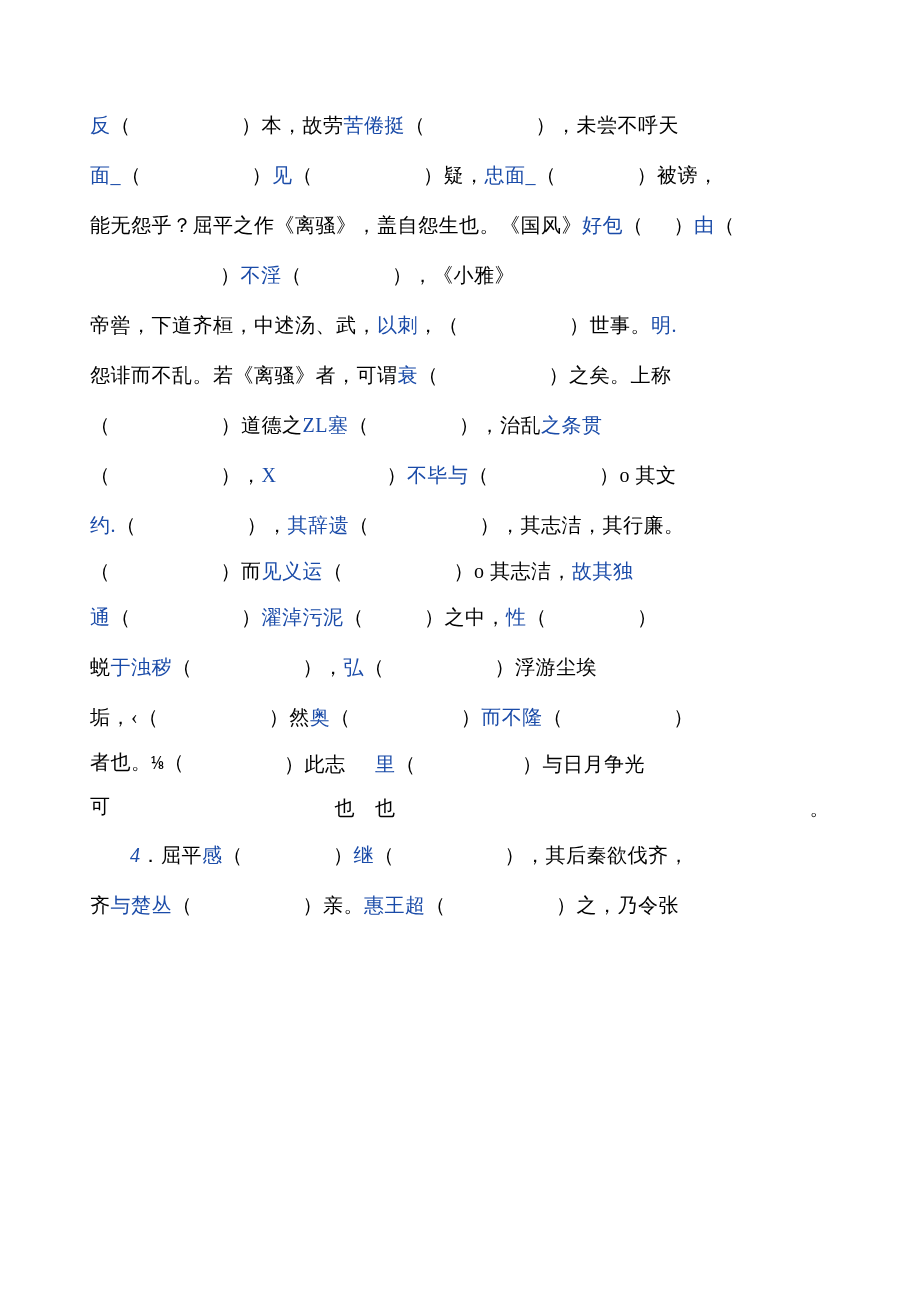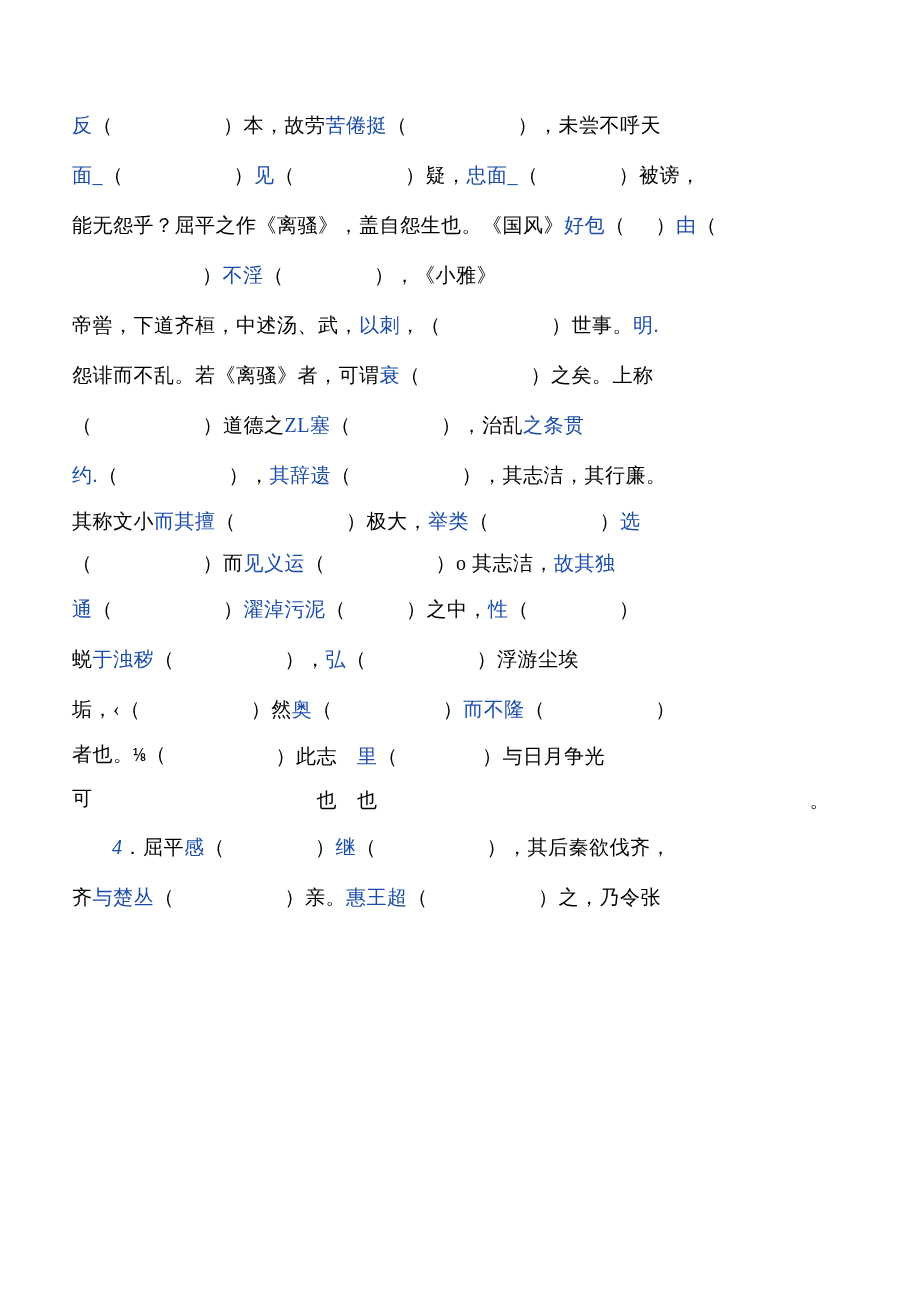--- a/index.html
+++ b/index.html
@@ -3,21 +3,21 @@
 <meta charset="utf-8">
 <style>
   body {
     margin: 0;
     padding: 0;
     background: #ffffff;
     font-family: "SimSun", "宋体", serif;
     width: 920px;
   }
   .page {
-    padding: 100px 90px 60px 72px;
+    padding: 100px 90px 60px 90px;
     font-size: 20px;
     line-height: 2.5;
     color: #000000;
     letter-spacing: 0.5px;
   }
   .blue {
     color: #1a4ba8;
   }
   .blank {
     display: inline-block;
@@ -25,23 +25,23 @@
   }
   .line {
     display: block;
   }
   .col-row {
     display: flex;
     align-items: flex-start;
     line-height: 2.2;
   }
   .col-a { flex: 0 0 auto; font-family: Liberation Mono, monospace; }
-  .col-b { flex: 0 0 auto; margin-left: 28px; text-align: right; }
+  .col-b { flex: 0 0 auto; margin-left: 28px; text-align: center; }
   .col-c { flex: 0 0 auto; margin-left: 20px; }
-  .col-d { flex: 0 0 auto; margin-left: 84px; }
+  .col-d { flex: 0 0 auto; margin-left: 106px; }
   .col-e { flex: 0 0 auto; margin-left: auto; }
   .stack { display:inline-block; vertical-align: top; }
 </style>
 </head>
 <body>
 
 <div class="page">
 
 <span class="line">
 <span class="blue">反</span><span>（</span><span class="blank"></span><span>）本，故劳</span><span class="blue">苦倦挺</span><span>（</span><span class="blank"></span><span>），未尝不呼天</span>
@@ -67,28 +67,28 @@
 </span>
 
 <span class="line">
 <span>怨诽而不乱。若《离骚》者，可谓</span><span class="blue">衰</span><span>（</span><span class="blank"></span><span>）之矣。上称</span>
 </span>
 
 <span class="line">
 <span>（</span><span class="blank"></span><span>）道德之</span><span class="blue">ZL</span><span class="blue">塞</span><span>（</span><span class="blank" style="min-width:90px"></span><span>），治乱</span><span class="blue">之条贯</span>
 </span>
 
+<span class="line">
+<span>（</span><span class="blank"></span><span>），</span><span class="blue">X</span><span class="blank"></span><span>）</span><span class="blue">不毕与</span><span>（</span><span class="blank"></span><span>）o 其文</span>
+</span>
 
 <span class="line">
 <span class="blue">约.</span><span>（</span><span class="blank"></span><span>），</span><span class="blue">其辞遗</span><span>（</span><span class="blank"></span><span>），其志洁，其行廉。</span>
 </span>
 
-<span class="line" style="line-height:2.1">
-<span>其称文小</span><span class="blue">而其擅</span><span>（</span><span class="blank"></span><span>）极大，</span><span class="blue">举类</span><span>（</span><span class="blank"></span><span>）</span><span class="blue">选</span>
-</span>
 
 <span class="line" style="line-height:2.1">
 <span>（</span><span class="blank"></span><span>）而</span><span class="blue">见义运</span><span>（</span><span class="blank"></span><span>）o 其志洁，</span><span class="blue">故其独</span>
 </span>
 
 
 <span class="line">
 <span class="blue">通</span><span>（</span><span class="blank"></span><span>）</span><span class="blue">濯淖污泥</span><span>（</span><span class="blank" style="min-width:60px"></span><span>）之中，</span><span class="blue">性</span><span>（</span><span class="blank" style="min-width:90px"></span><span>）</span>
 </span>
 

